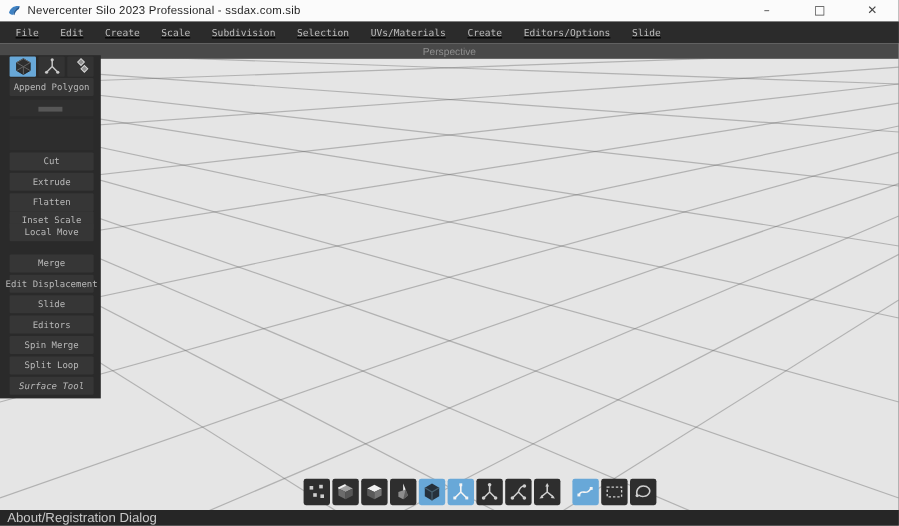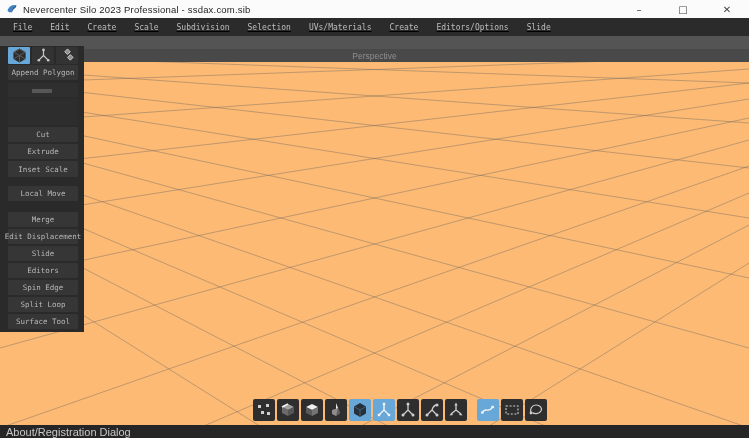--- a/index.html
+++ b/index.html
@@ -16,21 +16,21 @@
   .win-btn { width:44px; height:18px; display:flex; align-items:center; justify-content:center;
              font-size:10px; color:#444; font-family:"DejaVu Sans", sans-serif; }
 
   
   .menubar { position:absolute; left:0; top:18px; width:749px; height:18px;
              background:#2b2b2b; display:flex; align-items:center; padding-left:4px;text-decoration:underline; }
   .menu-item { font-family:"DejaVu Sans Mono", monospace; font-size:8px; color:#bdbdbd;
                padding:3px 9px 3px 9px; white-space:nowrap; }
 
   
-  .viewport { position:absolute; left:0; top:36px; width:749px; height:389px; background:#fdba74;margin-top:13px; }
+  .viewport { position:absolute; left:0; top:36px; width:749px; height:389px; background:#e5e5e5; }
   .vp-header { position:absolute; left:0; top:0; width:749px; height:13px; background:#494949;
                display:flex; align-items:center; justify-content:center; }
   .vp-label { font-size:8.5px; color:#8f8f8f; }
   .grid-svg { position:absolute; left:0; top:13px; }
 
   
   .tool-panel { position:absolute; left:0; top:46px; width:84px; height:286px; background:#2a2a2a;padding-left:20px; }
   .mode-row { position:absolute; left:8px; top:1px; display:flex; gap:2px; }
   .mode-btn { width:22px; height:17px; background:#333333; display:flex; align-items:center;
               justify-content:center; border-radius:1px; }
@@ -153,45 +153,45 @@
 
     <div class="panel-btn" style="top:81px;">
         <span>Cut</span>
       </div>
     <div class="panel-btn" style="top:98px;text-align:right;">
         <span>Extrude</span>
       </div>
     <div class="panel-btn" style="top:115px;">
         <span>Flatten</span>
       </div>
-    <div class="panel-btn" style="top:116px;">
+    <div class="panel-btn" style="top:130px;">
         <span>Inset Scale</span>
       </div>
     <div class="panel-btn" style="top:140px;">
         <span>Local Move</span>
       </div>
     <div class="panel-btn" style="top:166px;text-align:right;">
         <span>Merge</span>
       </div>
     <div class="panel-btn" style="top:183px;">
         <span>Edit Displacement</span>
       </div>
     <div class="panel-btn" style="top:200px;">
         <span>Slide</span>
       </div>
     <div class="panel-btn" style="top:217px;">
         <span>Editors</span>
       </div>
     <div class="panel-btn" style="top:234px;">
-        <span>Spin Edge</span>
+        <span>Spin Merge</span>
       </div>
     <div class="panel-btn" style="top:251px;">
         <span>Split Loop</span>
       </div>
-    <div class="panel-btn" style="top:268px;">
+    <div class="panel-btn" style="top:268px;font-style:italic;">
         <span>Surface Tool</span>
       </div>
   </div>
 
   <div class="bottom-bar">
     <div class="bb-btn">
       <svg width="16" height="16" viewBox="0 0 16 16">
         <rect x="2" y="3" width="3" height="3" fill="#cfcfcf"></rect>
           <rect x="10" y="2" width="3" height="3" fill="#cfcfcf"></rect>
         <rect x="5" y="9" width="3" height="3" fill="#cfcfcf"></rect>

